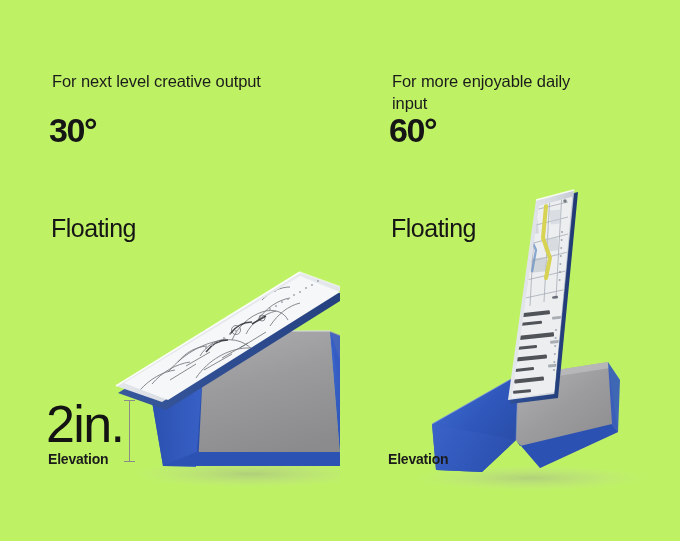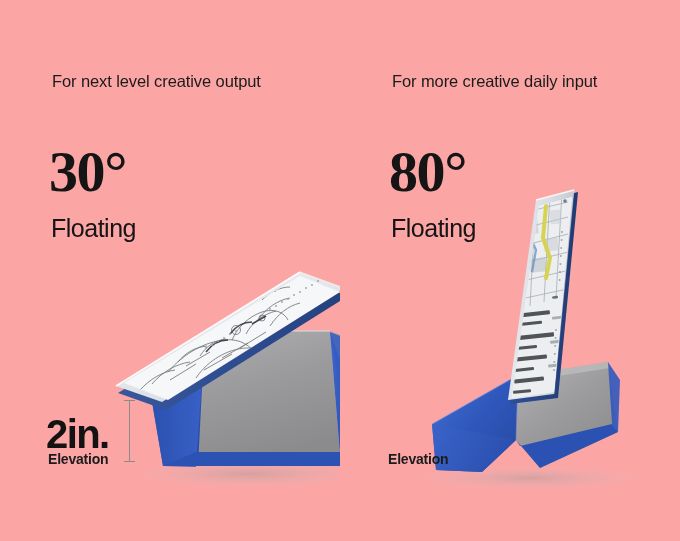--- a/index.html
+++ b/index.html
@@ -4,21 +4,21 @@
 <style>
   html, body {
     margin: 0;
     padding: 0;
     background: #ffffff;
   }
   #page {
     position: relative;
     width: 680px;
     height: 541px;
-    background: #fca5a5;
+    background: #bef264;
     overflow: hidden;
     font-family: "Liberation Sans", sans-serif;
     -webkit-font-smoothing: antialiased;
   }
   .panel {
     position: absolute;
     top: 0;
     height: 541px;
     width: 340px;
   }
@@ -33,48 +33,46 @@
     width: 215px;
     font-size: 16.5px;
     line-height: 1.32;
     color: #1b1b1b;
     font-weight: 400;
     letter-spacing: -0.1px;
   }
   .angle {
     position: absolute;
     left: 49px;
-    top: 143px;
-    font-size: 58px;
+    top: 113px;
+    font-size: 34px;
     line-height: 1;
     font-weight: 700;
     color: #151515;
     letter-spacing: -1.4px;
-    font-family: Liberation Serif, serif;
   }
   .floating {
     position: absolute;
     left: 51px;
     top: 177px;
     font-size: 25px;
     line-height: 1;
     font-weight: 400;
     color: #151515;
     letter-spacing: -0.5px;
     margin-top: 39px;
   }
   .elev-value {
     position: absolute;
     left: 46px;
-    font-size: 40px;
+    font-size: 52px;
     line-height: 1;
-    font-weight: 700;
+    font-weight: 400;
     color: #131313;
     letter-spacing: -1.6px;
-    margin-top: 16px;
   }
   .elev-left  { top: 398px; }
   .elev-right { top: 392px; }
   .elev-label {
     position: absolute;
     left: 48px;
     font-size: 14px;
     line-height: 1;
     font-weight: 700;
     color: #1b1b1b;
@@ -252,23 +250,23 @@
 
     <div class="measure measure-left">
       <div class="cap cap-top"></div>
       <div class="stem"></div>
       <div class="cap cap-bot"></div>
     </div>
   </div>
 
   <div class="panel panel-right">
 
-    <div class="eyebrow">For more creative daily input</div>
-
-    <div class="angle">80°</div>
+    <div class="eyebrow">For more enjoyable daily input</div>
+
+    <div class="angle">60°</div>
 
     <div class="floating">Floating</div>
 
     <div class="product">
       <svg width="340" height="541" viewBox="0 0 340 541" xmlns="http://www.w3.org/2000/svg">
         <defs>
           <linearGradient id="rBlueFront" x1="0" y1="0" x2="1" y2="1">
             <stop offset="0%" stop-color="#4470d6"></stop>
             <stop offset="50%" stop-color="#2f57bb"></stop>
             <stop offset="100%" stop-color="#26489e"></stop>

